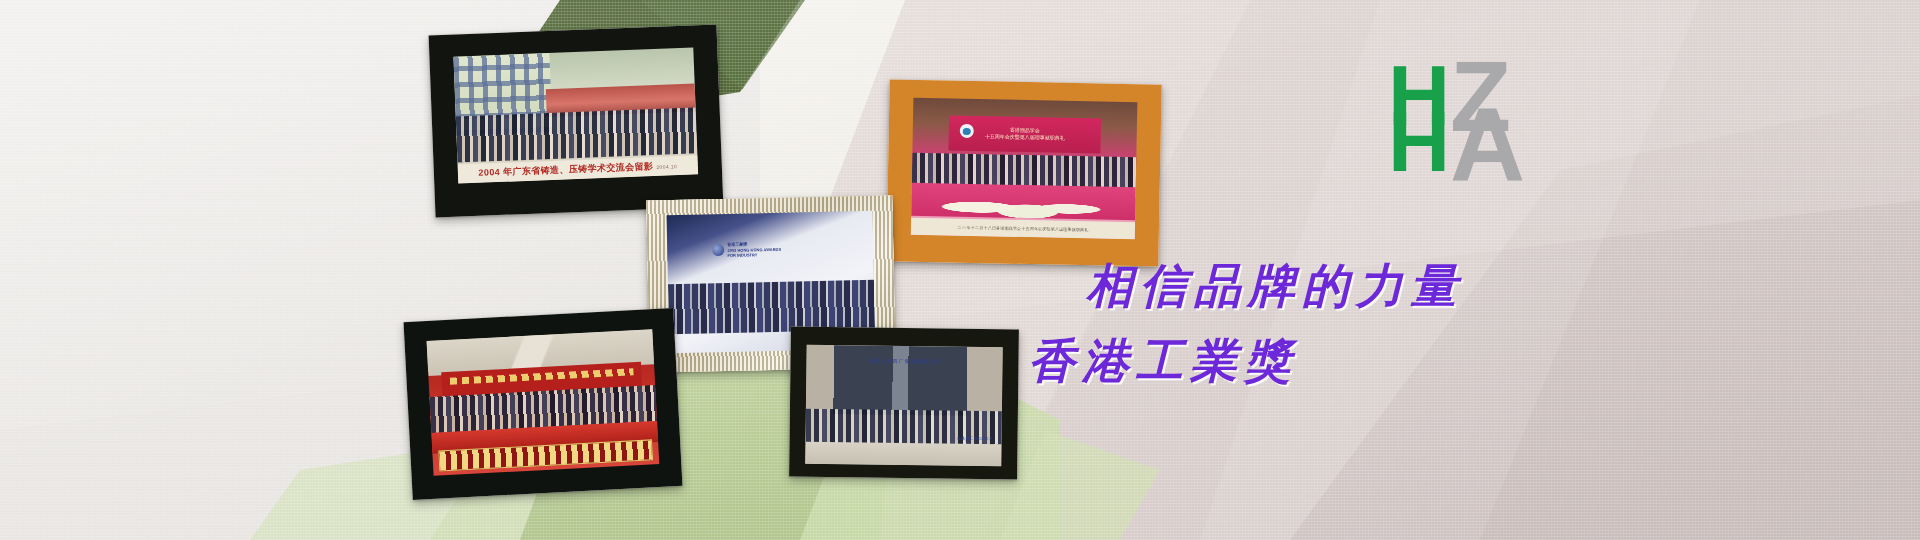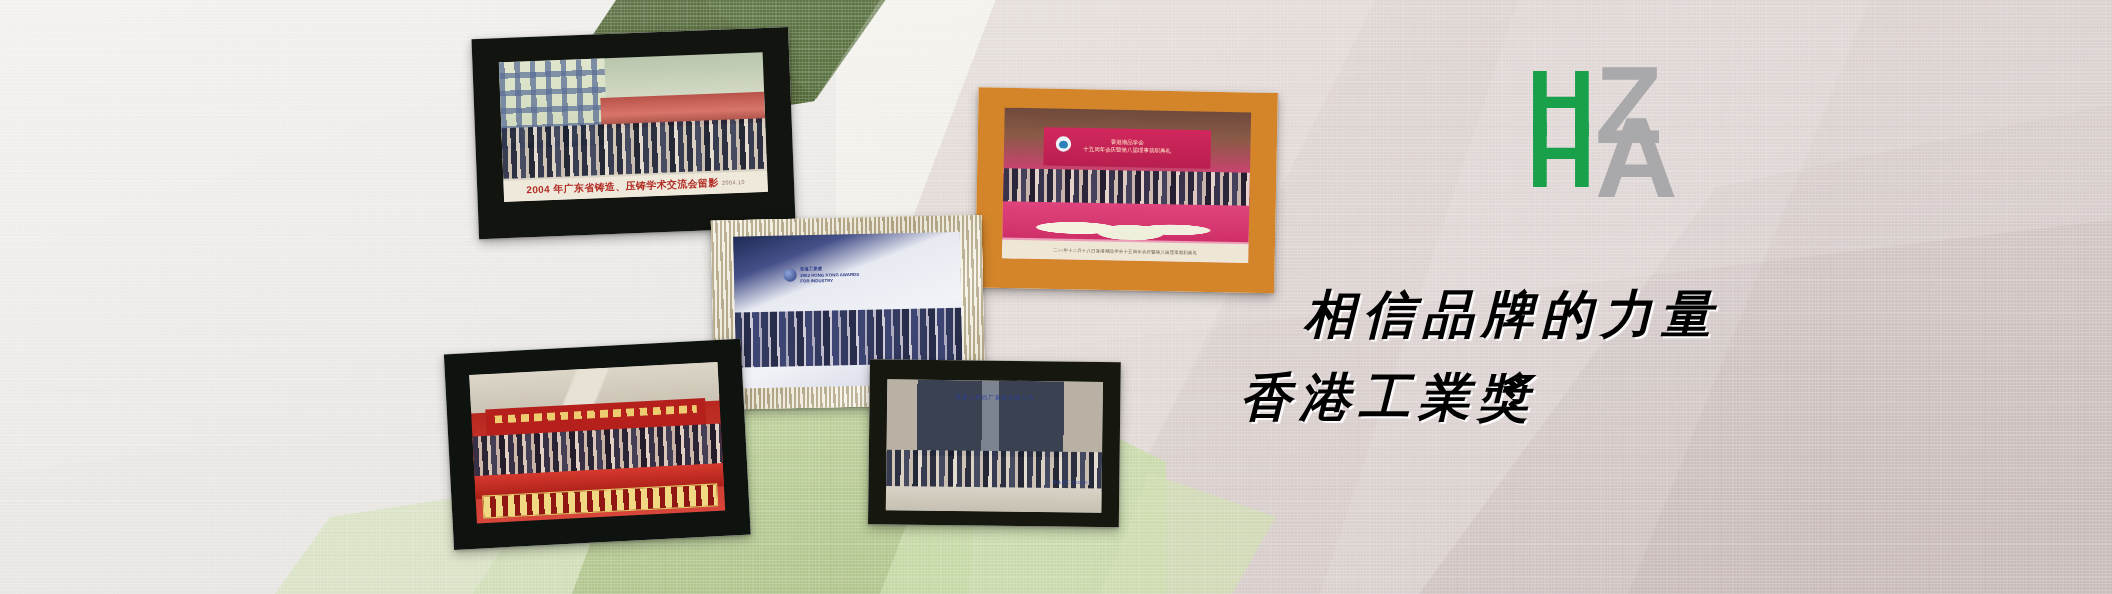--- a/index.html
+++ b/index.html
@@ -249,21 +249,21 @@
   #logo .z{left:62px;top:-6px;font-size:100px;color:#a9a9ab;}
   #logo .a{left:62px;top:40px;font-size:104px;color:#a9a9ab;}
   #logo .cn{
     position:absolute;left:0;top:112px;
     font-size:34px;letter-spacing:4px;color:#8e8e90;font-weight:bold;
     font-family:"DejaVu Sans","Liberation Sans",sans-serif;
     white-space:nowrap;
   }
 
   
-  #slogan{position:absolute;left:1127px;top:255px;width:520px;height:150px;color:#000000;}
+  #slogan{position:absolute;left:1028px;top:255px;width:520px;height:150px;color:#6d28d9;}
   #slogan .line{
     white-space:nowrap;
     font-family:"DejaVu Serif","Liberation Serif",serif;
     font-weight:bold;
     font-style:italic;
     text-shadow:2px 2px 0 rgba(255,255,255,.85);
   }
   #slogan .l1{font-size:47px;letter-spacing:7px;margin-left:58px;}
   #slogan .l2{font-size:47px;letter-spacing:7px;margin-top:12px;}
 </style>

